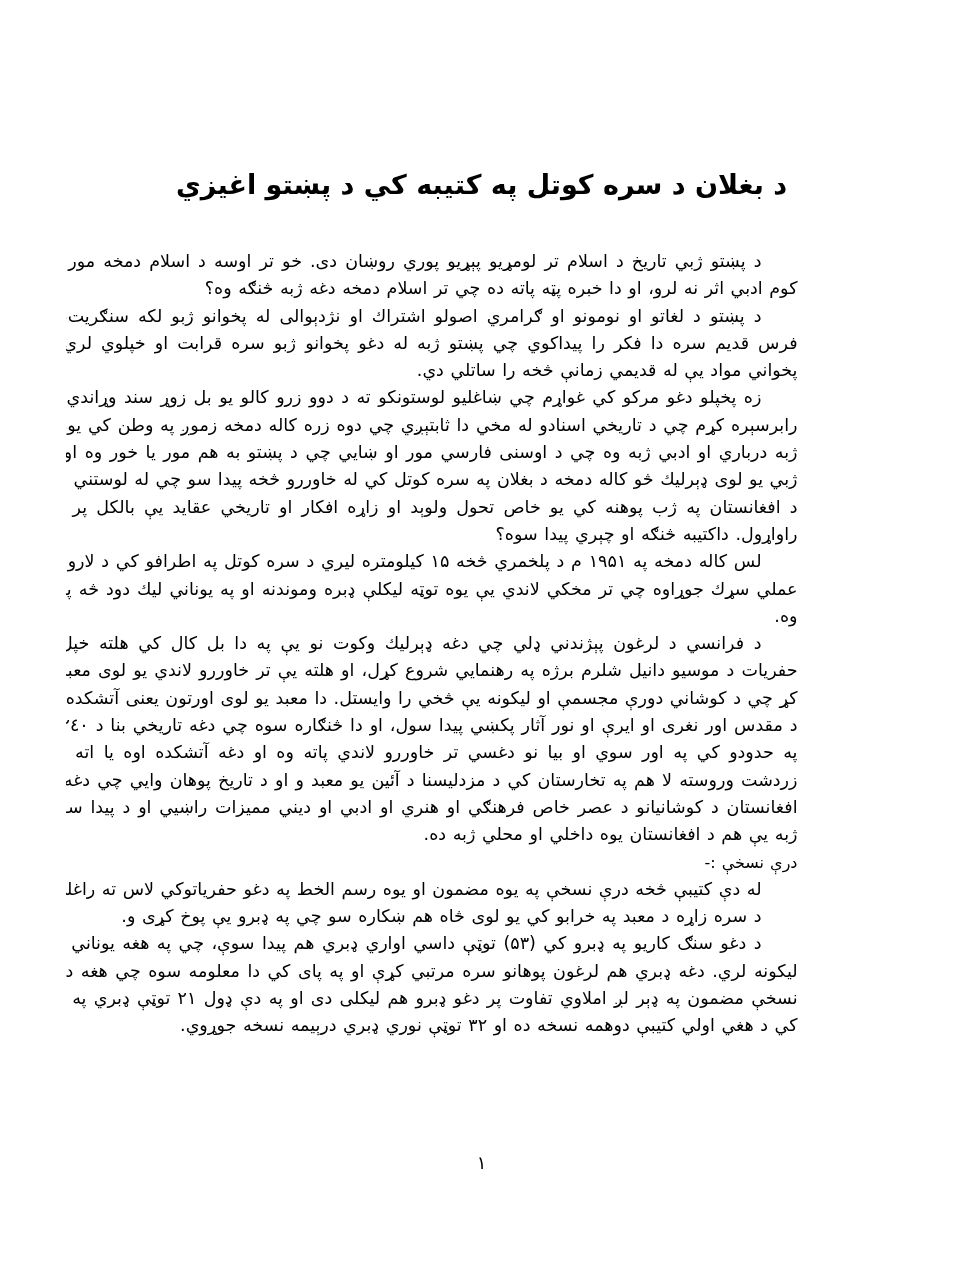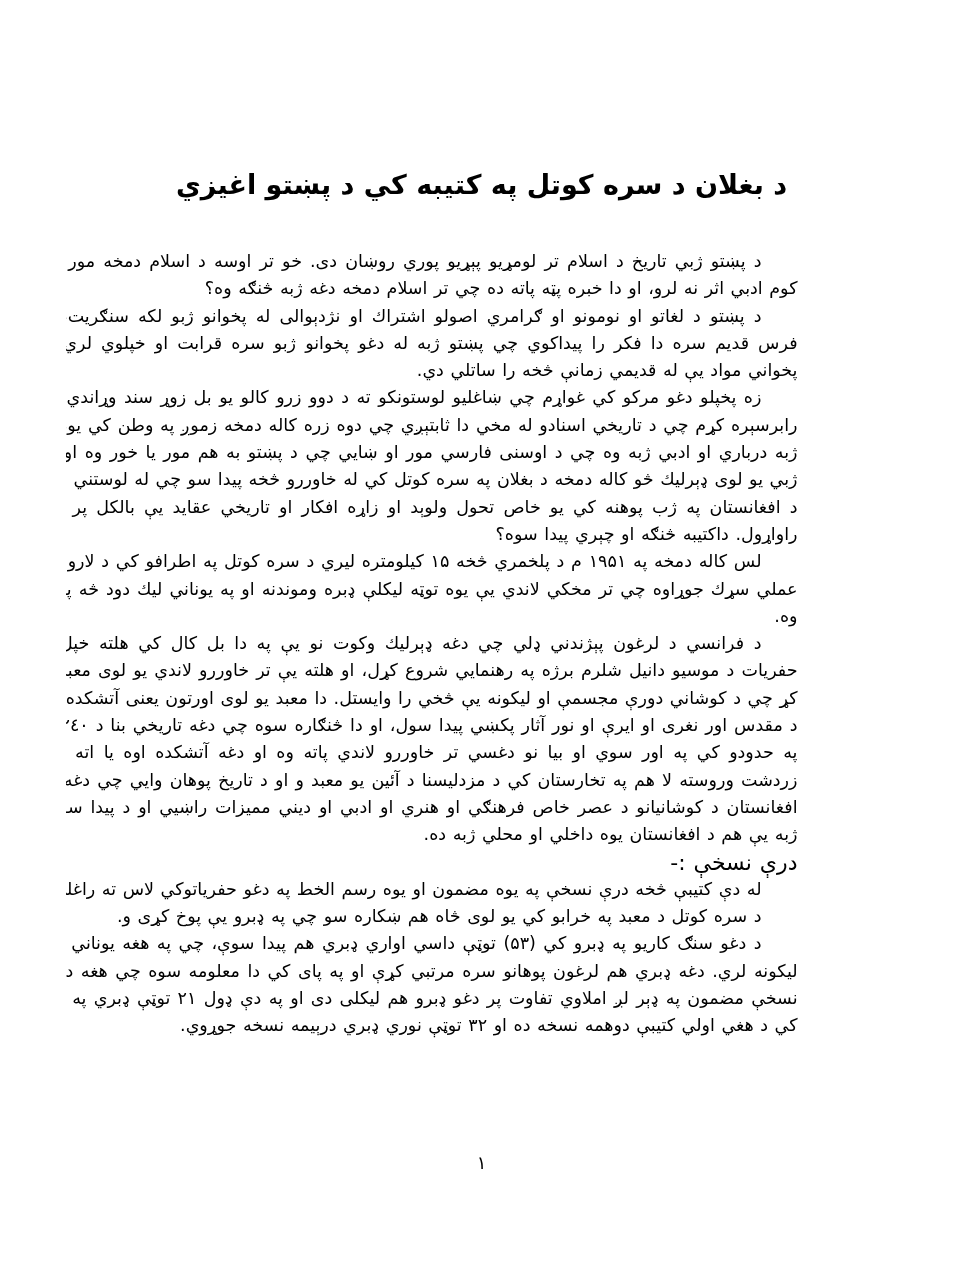--- a/index.html
+++ b/index.html
@@ -59,21 +59,21 @@
     text-align-last: right;
   }
 
   .section-head {
     margin: 0;
     padding: 0;
     text-indent: 0;
     direction: rtl;
     unicode-bidi: isolate;
     text-align: center;
-    font-size: 22px;
+    font-size: 16px;
     line-height: 27.3px;
   }
 
   .page-number {
     position: absolute;
     left: 0;
     right: 0;
     top: 1152px;
     text-align: center;
     font-size: 18px;
@@ -98,21 +98,21 @@
 
     <p class="para">لس کاله دمخه په ۱۹۵۱ م د پلخمري څخه ۱۵ کیلومتره لیري د سره کوتل په اطرافو کي د لارو جوړولو عملي سړك جوړاوه چي تر مخکي لاندي یې یوه توټه لیکلې ډبره وموندنه او په یوناني لیك دود څه پر لیکلي وه.</p>
 
     <p class="para">د فرانسي د لرغون پېژندني ډلي چي دغه ډېرلیك وکوت نو یې په دا بل کال کي هلته خپل علمي حفریات د موسیو دانیل شلرم برژه په رهنمایي شروع کړل، او هلته یې تر خاوررو لاندي یو لوی معبد کشف کړ چي د کوشاني دورې مجسمې او لیکونه یې څخي را وایستل. دا معبد یو لوی اورتون یعنی آتشکده وه چي د مقدس اور نغری او ایرې او نور آثار پکښي پیدا سول، او دا څنګاره سوه چي دغه تاریخي بنا د ۲٤۰ م کال په حدودو کي په اور سوي او بیا نو دغسي تر خاوررو لاندي پاته وه او دغه آتشکده اوه یا اته قرنه تر زردشت وروسته لا هم په تخارستان کي د مزدلیسنا د آئین یو معبد و او د تاریخ پوهان وایي چي دغه معبد د افغانستان د کوشانیانو د عصر خاص فرهنګي او هنري او ادبي او دیني ممیزات راښیي او د پیدا سوو کتیبو ژبه یې هم د افغانستان یوه داخلي او محلي ژبه ده.</p>
 
     <p class="section-head">درې نسخې :-</p>
 
     <p class="para">له دې کتیبې څخه درې نسخې په یوه مضمون او یوه رسم الخط په دغو حفریاتوکي لاس ته راغلي دي.</p>
 
 
-    <p class="para">د سره کوتل د معبد په خرابو کي یو لوی څاه هم ښکاره سو چي په ډبرو یې پوخ کړی و.</p>
+    <p class="para">د سره زاړه د معبد په خرابو کي یو لوی څاه هم ښکاره سو چي په ډبرو یې پوخ کړی و.</p>
 
     <p class="para">د دغو سنګ کاریو په ډبرو کي (۵۳) توټې داسي اواري ډبري هم پیدا سوې، چي په هغه یوناني خط یې لیکونه لري. دغه ډبري هم لرغون پوهانو سره مرتبي کړې او په پای کي دا معلومه سوه چي هغه د لومړنۍ نسخې مضمون په ډېر لږ املاوي تفاوت پر دغو ډبرو هم لیکلی دی او په دې ډول ۲۱ توټې ډبري په ۲۷ لیکو کي د هغي اولي کتیبې دوهمه نسخه ده او ۳۲ توټې نوري ډبري درېیمه نسخه جوړوي.</p>
 
 
   </div>
 
   <div class="page-number">۱</div>
 
 </div>
 

